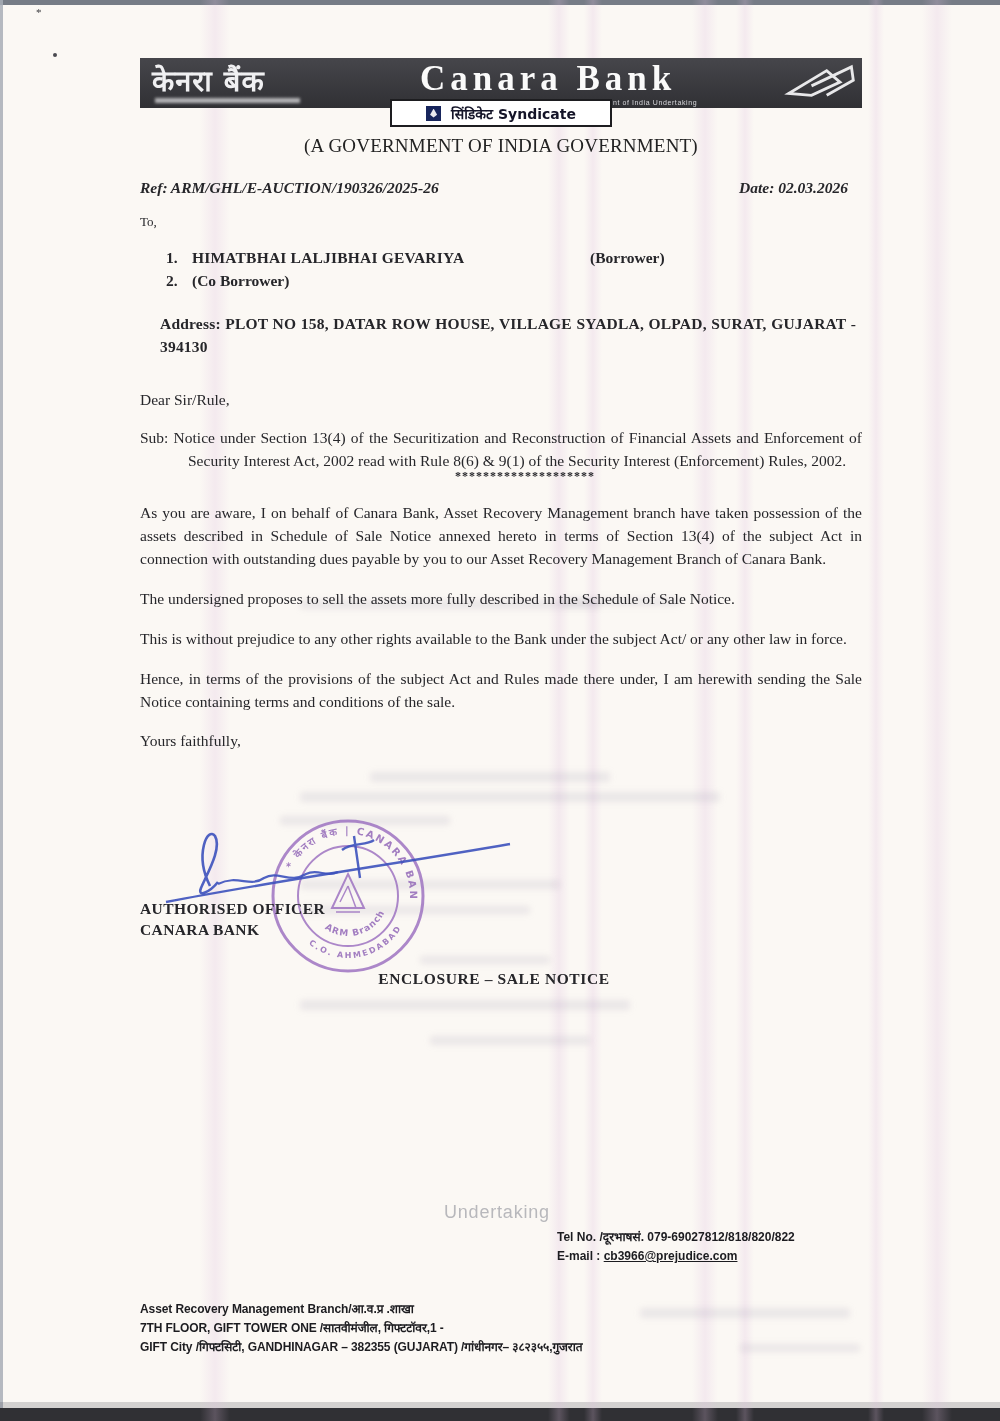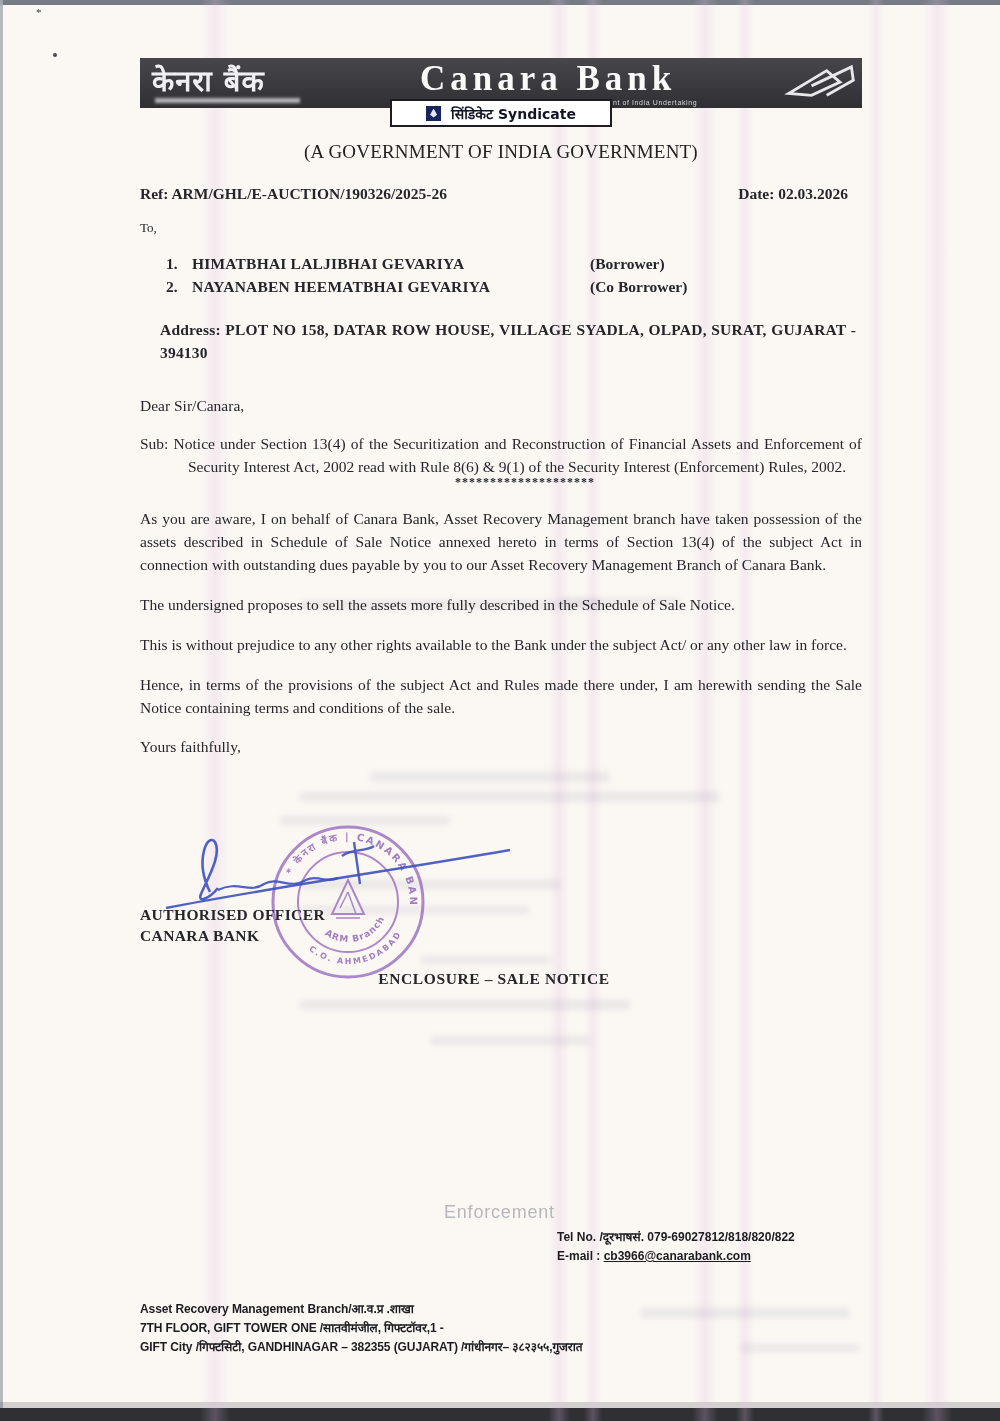--- a/index.html
+++ b/index.html
@@ -20,29 +20,29 @@
   .band{position:relative;margin-top:58px;height:50px;background:linear-gradient(#46464b,#303034);text-align:right;}
   .band-hindi{position:absolute;left:12px;top:2px;font-family:"DejaVu Sans",sans-serif;
               font-weight:bold;font-size:29px;color:#f0f0f2;letter-spacing:1px;}
   .band-hindi-tagline{position:absolute;left:15px;top:40px;width:145px;height:5px;
               background:rgba(235,235,238,.7);filter:blur(1.5px);}
   .band-english{position:absolute;left:280px;top:1px;font-weight:bold;font-size:35px;
               letter-spacing:5px;color:#fafafa;}
   .band-eng-tagline{position:absolute;left:428px;top:41px;font-family:"Liberation Sans",sans-serif;
               font-size:7px;color:#d8d8dc;letter-spacing:.6px;}
   .band-logo{position:absolute;right:3px;top:3px;}
-  .synd-box{position:relative;z-index:2;margin:-9px auto 14px;width:218px;height:24px;background:#fff;
+  .synd-box{position:relative;z-index:2;margin:-9px auto 8px;width:218px;height:24px;background:#fff;
             border:2px solid #1d1d20;display:flex;align-items:center;justify-content:center;gap:10px;}
   .synd-icon{width:15px;height:15px;background:#17255c;position:relative;flex:none;}
   .synd-icon::after{content:"";position:absolute;left:4px;top:3px;width:7px;height:9px;
             background:#e9e9ee;clip-path:polygon(50% 0,100% 70%,50% 100%,0 70%);}
   .synd-text{font-family:"DejaVu Sans",sans-serif;font-weight:bold;font-size:14px;color:#141428;}
   .undertaking{margin-top:7px;text-align:center;font-size:19px;letter-spacing:.2px;color:#222;}
   .ref-row{display:flex;justify-content:space-between;margin-top:22px;font-weight:bold;
-           font-size:15.5px;padding-right:14px;}
+           font-size:15.5px;padding-right:14px;font-style:italic;}
   .to-line{margin-top:17px;font-size:13px;}
   .recipients{margin:16px 0 0 26px;font-weight:bold;font-size:15.5px;line-height:23px;}
   .recipient{display:flex;}
   .rec-num{width:26px;flex:none;}
   .rec-name{width:398px;flex:none;letter-spacing:.2px;}
   .address{margin:20px 0 0 20px;width:696px;font-weight:bold;font-size:15.5px;
            line-height:23px;text-align:justify;letter-spacing:.2px;}
   .greeting{margin-top:33px;font-size:15.5px;}
   .sub{margin-top:17px;font-size:15.5px;line-height:23px;text-align:justify;
        padding-left:48px;text-indent:-48px;}
@@ -126,28 +126,27 @@
     <div class="to-line">To,</div>
 
     <div class="recipients">
       <div class="recipient">
         <span class="rec-num">1.</span>
         <span class="rec-name">HIMATBHAI LALJIBHAI GEVARIYA</span>
         <span class="rec-role">(Borrower)</span>
       </div>
       <div class="recipient">
         <span class="rec-num">2.</span>
-        <span class="rec-name">NAYANABEN HEEMATBHAI GEVARIYA</span>
         <span class="rec-role">(Co Borrower)</span>
       </div>
     </div>
 
     <div class="address">Address: PLOT NO 158, DATAR ROW HOUSE, VILLAGE SYADLA, OLPAD, SURAT, GUJARAT - 394130</div>
 
-    <div class="greeting">Dear Sir/Canara,</div>
+    <div class="greeting">Dear Sir/Rule,</div>
 
     <div class="sub"><span>Sub:</span><span> Notice under Section 13(4) of the Securitization and Reconstruction of Financial Assets and Enforcement of Security Interest Act, 2002 read with Rule 8(6) &amp; 9(1) of the Security Interest (Enforcement) Rules, 2002.</span></div>
     <div class="stars">********************</div>
 
     <div class="para">As you are aware, I on behalf of Canara Bank, Asset Recovery Management branch have taken possession of the assets described in Schedule of Sale Notice annexed hereto in terms of Section 13(4) of the subject Act in connection with outstanding dues payable by you to our Asset Recovery Management Branch of Canara Bank.</div>
     <div class="para">The undersigned proposes to sell the assets more fully described in the Schedule of Sale Notice.</div>
     <div class="para">This is without prejudice to any other rights available to the Bank under the subject Act/ or any other law in force.</div>
     <div class="para">Hence, in terms of the provisions of the subject Act and Rules made there under, I am herewith sending the Sale Notice containing terms and conditions of the sale.</div>
 
     <div class="closing">Yours faithfully,</div>
@@ -181,25 +180,25 @@
       </svg>
       <div class="officer">
         <div>AUTHORISED OFFICER</div>
         <div>CANARA BANK</div>
       </div>
     </div>
   </div>
 
   <div class="enclosure">ENCLOSURE – SALE NOTICE</div>
 
-  <div class="watermark">Enforcement</div>
+  <div class="watermark">Undertaking</div>
 
   <div class="footer-left">
     <div>Asset Recovery Management Branch/आ.व.प्र .शाखा</div>
     <div>7TH FLOOR, GIFT TOWER ONE /सातवीमंजील, गिफ्टटॉवर,1 -</div>
     <div>GIFT City /गिफ्टसिटी, GANDHINAGAR – 382355 (GUJARAT) /गांधीनगर– ३८२३५५,गुजरात</div>
   </div>
   <div class="footer-right">
     <div>Tel No. /दूरभाषसं. 079-69027812/818/820/822</div>
-    <div><span>E-mail : </span><span class="email-link">cb3966@canarabank.com</span></div>
+    <div><span>E-mail : </span><span class="email-link">cb3966@prejudice.com</span></div>
   </div>
 
 </div>
 
 </body></html>

